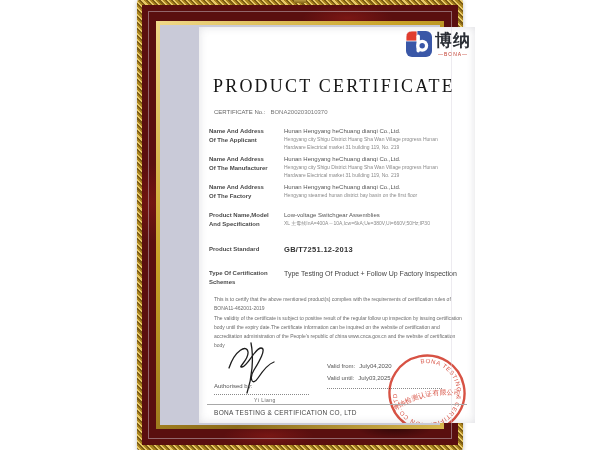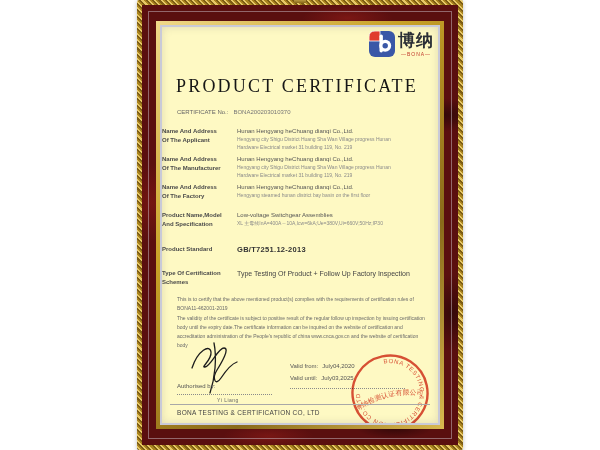--- a/index.html
+++ b/index.html
@@ -22,39 +22,39 @@
             radial-gradient(ellipse 60px 26px at 95% 25%, rgba(0,0,0,.45), transparent 65%),
             radial-gradient(ellipse 40px 60px at 3% 45%, rgba(140,25,20,.5), transparent 65%),
             radial-gradient(ellipse 40px 60px at 98% 70%, rgba(0,0,0,.4), transparent 65%),
             radial-gradient(ellipse 70px 18px at 40% 98%, rgba(150,30,25,.5), transparent 65%),
             radial-gradient(ellipse 60px 18px at 80% 96%, rgba(0,0,0,.45), transparent 65%); }
   .wood::after { content:""; position:absolute; inset:6px; pointer-events:none;
                  border:1px solid rgba(215,210,222,.45); }
   .gold-trim { width:100%; height:100%; padding:4px;
                background:linear-gradient(135deg,#f0d98a 0%,#c9a227 35%,#8a6a1a 70%,#d9b94f 100%); }
   .mat { width:100%; height:100%; padding:2px; background:#c9cad8; }
-  .paper { position:relative; width:100%; height:100%; background:#fef9c3; overflow:hidden;
-           box-shadow:inset 0 0 8px rgba(80,80,100,.18); }
+  .paper { position:relative; width:100%; height:100%; background:#ffffff; overflow:hidden;
+           box-shadow:inset 0 0 8px rgba(80,80,100,.18);margin-left:37px; }
 
   .pre { white-space:pre-line; }
 
   
   .logo { position:absolute; top:4px; right:4px; display:flex; align-items:flex-start; gap:3px; }
   .logo-icon { width:26px; height:26px; display:block; }
   .logo-cjk { font-size:17px; line-height:19px; color:#2b2f36; font-weight:bold; letter-spacing:1px; }
   .logo-latin { font-size:5px; color:#c0392b; text-align:center; letter-spacing:1px; margin-top:1px; }
 
   
   .title { position:absolute; left:14px; top:49px; font-family:"Liberation Serif", serif;
            font-size:18px; font-weight:400; letter-spacing:2.2px; color:#161616; }
   .certno { position:absolute; left:15px; top:82px; font-size:6px; color:#666; }
   .certno-val { margin-left:5px; color:#777; }
 
   
-  .row { position:absolute; left:0; right:6px; display:flex; }
+  .row { position:absolute; left:10px; right:6px; display:flex; }
   .r1 { top:100px; } .r2 { top:128px; } .r3 { top:156px; }
   .r4 { top:184px; } .r5 { top:218px; } .r6 { top:242px; }
   .lbl { flex:0 0 75px; font-size:6px; line-height:1.45; font-weight:bold; color:#4a4a4a; }
   .valwrap { flex:1; }
   .val { font-size:6px; line-height:1.4; color:#555; }
   .sub { font-size:5px; line-height:1.55; color:#8a8a8a; margin-top:1px; }
   .val-strong { font-size:7.5px; font-weight:bold; color:#333; letter-spacing:.3px; }
   .val-med { font-size:7px; color:#444; }
 
   

